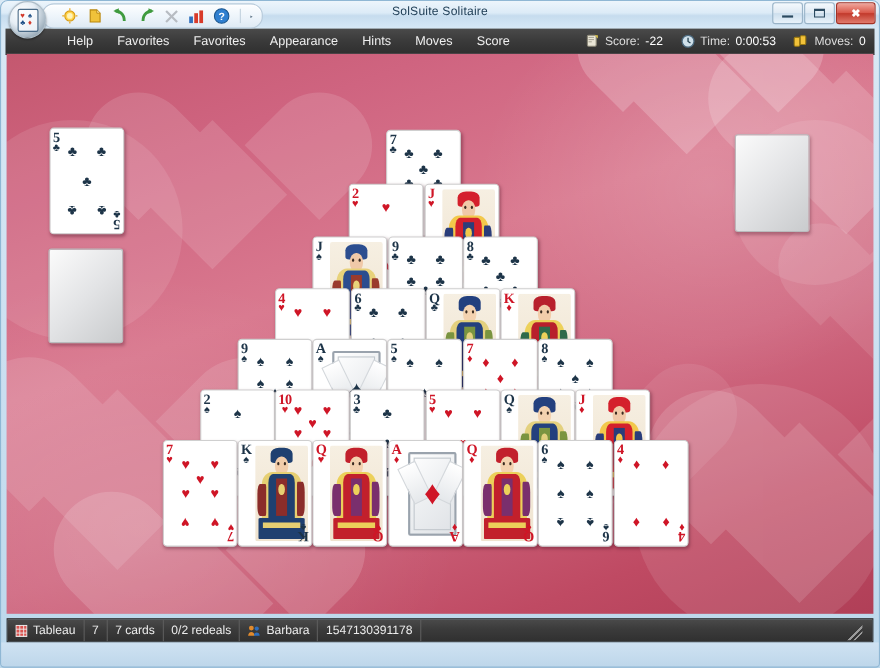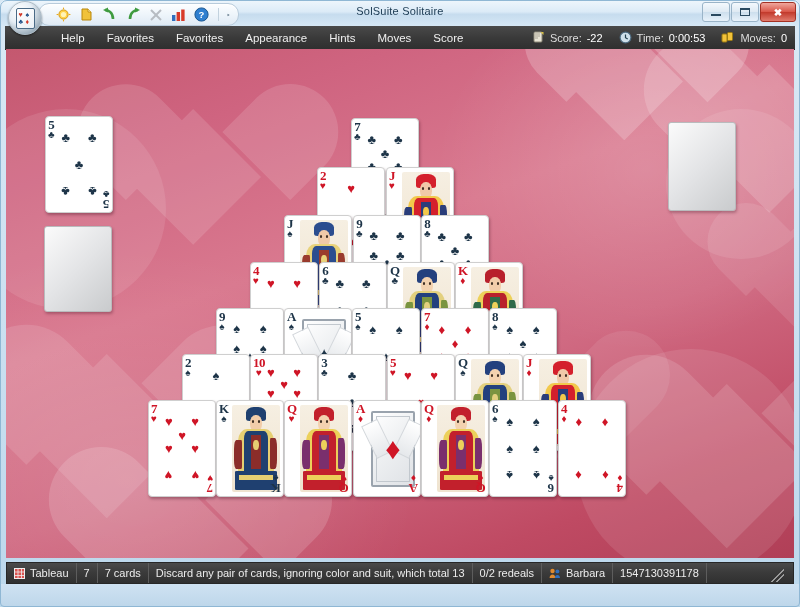--- a/index.html
+++ b/index.html
@@ -938,21 +938,20 @@
   <div id="statusbar">
     <div class="sb-cell">
       <svg width="11" height="11" viewBox="0 0 11 11">
           <rect x="0.5" y="0.5" width="10" height="10" fill="#d9534f" stroke="#eee"></rect>
           <path d="M0.5 4h10M0.5 7.5h10M4 0.5v10M7.5 0.5v10" stroke="#eee" stroke-width="0.8"></path>
         </svg>
       <span>Tableau</span>
     </div>
     <div class="sb-cell">7</div>
     <div class="sb-cell">7 cards</div>
-    <div class="sb-cell">Discard any pair of cards, ignoring color and suit, which total 13</div>
     <div class="sb-cell">0/2 redeals</div>
     <div class="sb-cell">
       <svg width="12" height="11" viewBox="0 0 12 11">
           <circle cx="3.5" cy="3" r="2.2" fill="#e08a2e"></circle>
           <path d="M0.6 10c0-2.2 1.3-3.4 2.9-3.4S6.4 7.8 6.4 10z" fill="#e08a2e"></path>
           <circle cx="8.4" cy="3.4" r="1.9" fill="#2f6fbe"></circle>
           <path d="M5.8 10c0-2 1.1-3 2.6-3s2.6 1 2.6 3z" fill="#2f6fbe"></path>
         </svg>
       <span>Barbara</span>
     </div>

